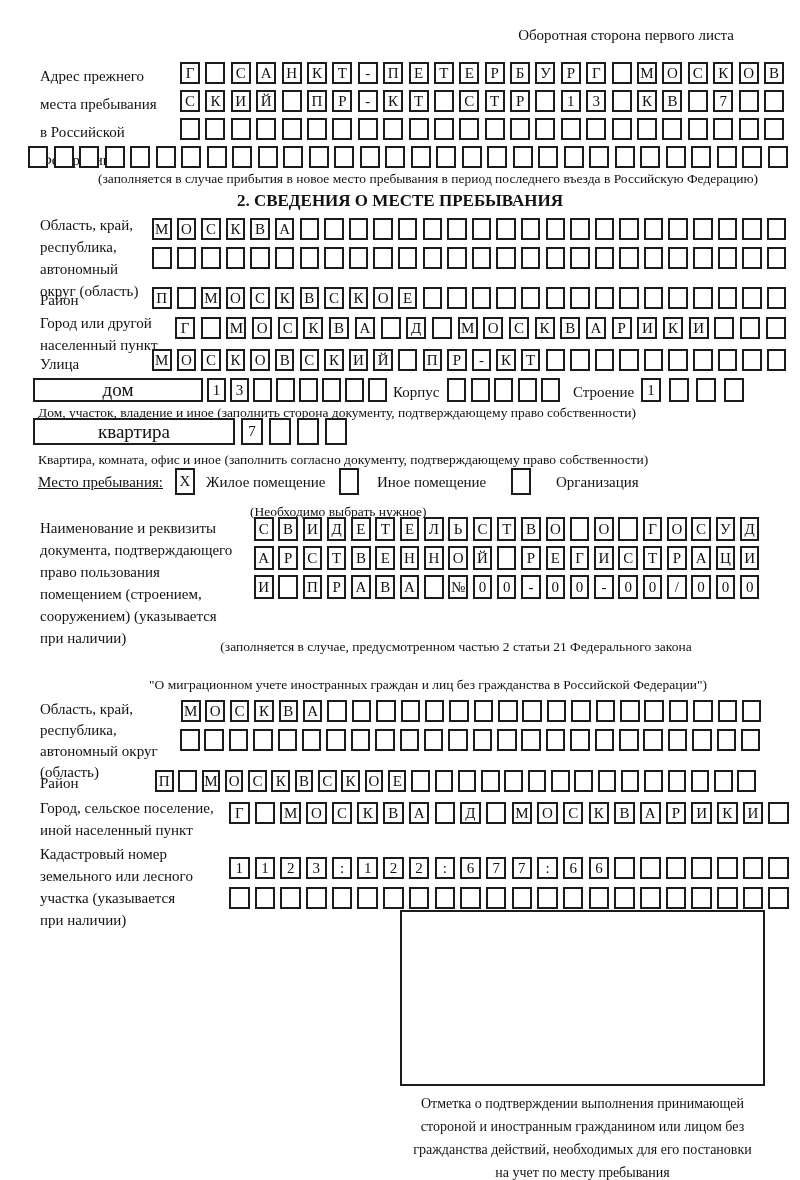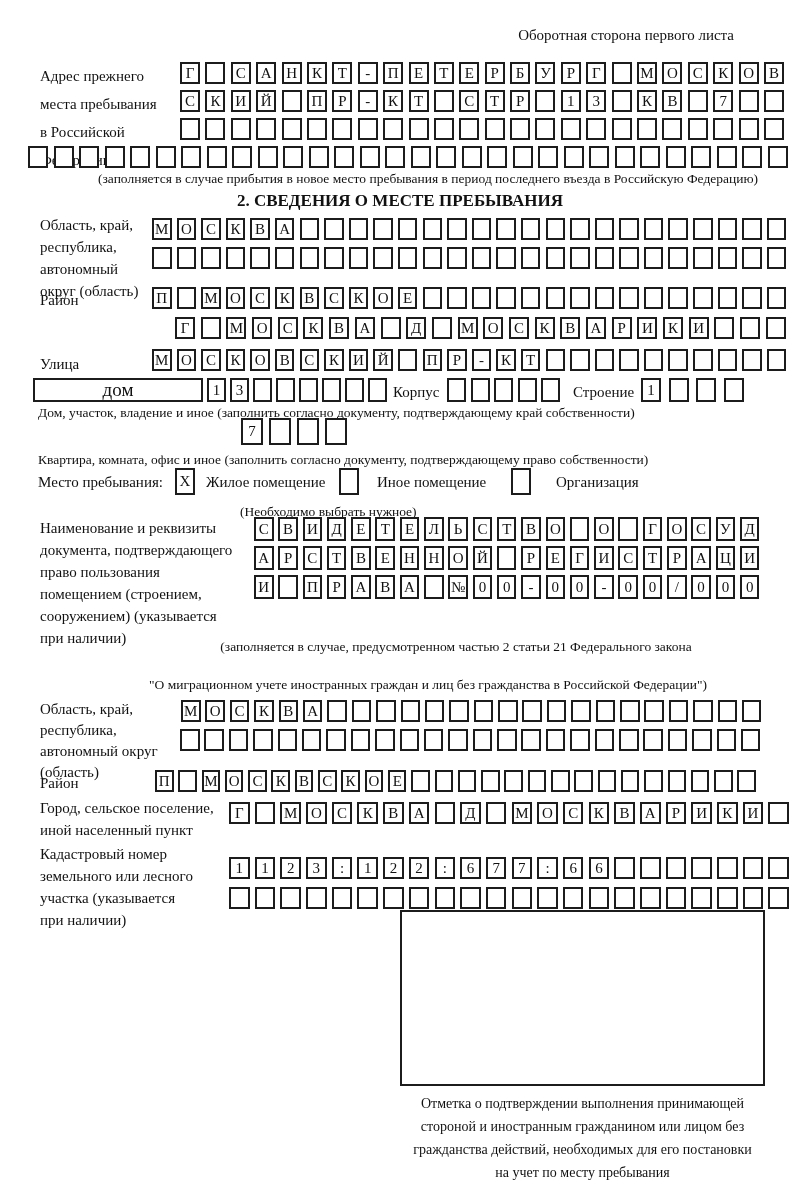--- a/index.html
+++ b/index.html
@@ -236,20 +236,22 @@
       <span class="cell"></span>
       <span class="cell"></span>
       <span class="cell"></span>
       <span class="cell"></span>
       <span class="cell"></span>
       <span class="cell"></span>
       <span class="cell"></span>
       <span class="cell"></span>
     </div>
 
+  <div class="lbl" style="left:40px;top:312px;">Город или другой
+населенный пункт</div>
   <div class="cellrow" style="left:175px;top:317px;--w:20px;--g:5.7px;">
       <span class="cell">Г</span>
       <span class="cell"></span>
       <span class="cell">М</span>
       <span class="cell">О</span>
       <span class="cell">С</span>
       <span class="cell">К</span>
       <span class="cell">В</span>
       <span class="cell">А</span>
       <span class="cell"></span>
@@ -319,38 +321,39 @@
       <span class="cell"></span>
       <span class="cell"></span>
     </div>
   <div class="lbl" style="left:573px;top:381px;">Строение</div>
   <div class="cellrow" style="left:641px;top:378px;--w:20px;--g:7.5px;--h:24px;">
       <span class="cell">1</span>
       <span class="cell"></span>
       <span class="cell"></span>
       <span class="cell"></span>
     </div>
-  <div class="caption" style="left:38px;top:404px;">Дом, участок, владение и иное (заполнить согласно документу, подтверждающему край собственности)</div>
-
+  <div class="caption" style="left:38px;top:404px;">Дом, участок, владение и иное (заполнить сторона документу, подтверждающему право собственности)</div>
+
+  <div class="wordbox" style="left:33px;top:418px;width:202px;height:27px;">квартира</div>
   <div class="cellrow" style="left:241px;top:418px;--w:22px;--g:6px;--h:27px;">
       <span class="cell">7</span>
       <span class="cell"></span>
       <span class="cell"></span>
       <span class="cell"></span>
     </div>
   <div class="caption" style="left:38px;top:451px;">Квартира, комната, офис и иное (заполнить согласно документу, подтверждающему право собственности)</div>
 
-  <div class="lbl" style="left:38px;top:471px;">Место пребывания:</div>
+  <div class="lbl" style="left:38px;top:471px;text-decoration:underline;">Место пребывания:</div>
   <div class="ckbx" style="left:175px;top:468px;">X</div>
   <div class="lbl" style="left:206px;top:471px;">Жилое помещение</div>
   <div class="ckbx" style="left:339px;top:468px;"></div>
   <div class="lbl" style="left:377px;top:471px;">Иное помещение</div>
   <div class="ckbx" style="left:511px;top:468px;"></div>
   <div class="lbl" style="left:556px;top:471px;">Организация</div>
-  <div class="caption" style="left:240px;top:503px;">(Необходимо выбрать нужное)</div>
+  <div class="caption" style="left:250px;top:503px;">(Необходимо выбрать нужное)</div>
 
   <div class="lbl" style="left:40px;top:517px;">Наименование и реквизиты
 документа, подтверждающего
 право пользования
 помещением (строением,
 сооружением) (указывается
 при наличии)</div>
   <div class="cellrow" style="left:254px;top:517px;--w:19.5px;--g:4.8px;--h:24px;">
       <span class="cell">С</span>
       <span class="cell">В</span>

